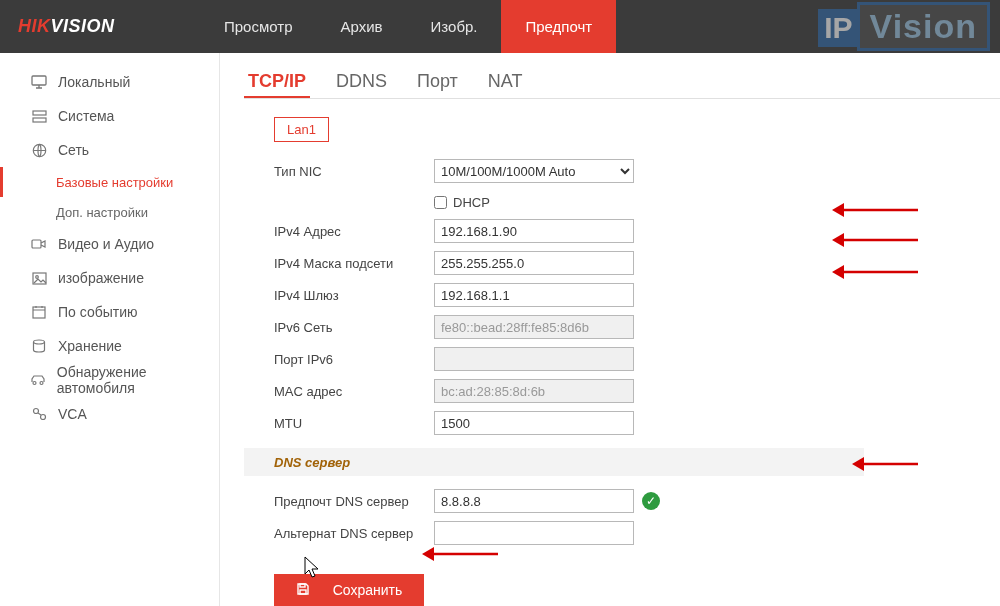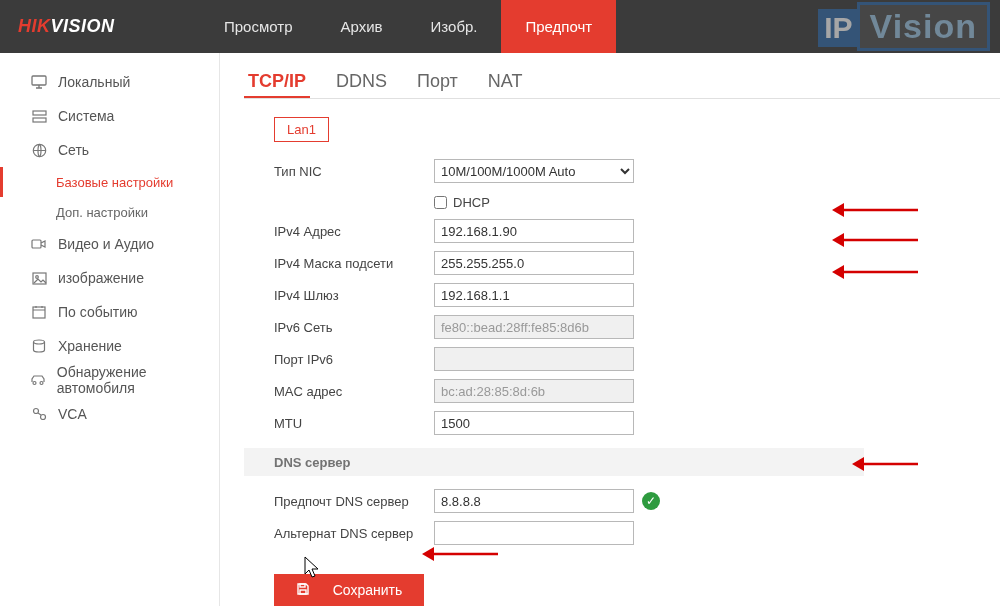--- a/index.html
+++ b/index.html
@@ -65,22 +65,22 @@
     padding: 0 6px; background: #fff; color: #333;
   }
   .row input[disabled] { background: #f0f0f0; color: #999; }
   .row select { padding: 0 2px; }
   .checkbox-row { margin-left: 160px; display: flex; align-items: center; height: 28px; }
   .checkbox-row input { margin-right: 6px; }
   .checkbox-row label { font-size: 13px; color: #444; }
 
   .section-head {
     background: #f3f3f3; height: 28px; display: flex; align-items: center;
-    padding-left: 30px; font-size: 13px; font-weight: bold; color: #737373;
-    margin: 10px 0 10px 0; width: 620px;
+    padding-left: 30px; font-size: 13px; font-weight: bold; color: #a16207;
+    margin: 10px 0 10px 0; width: 620px; font-style: italic;
   }
 
   .save-btn {
     margin: 26px 0 0 30px; width: 150px; height: 32px; background: #e43c2f;
     border: none; color: #fff; font-size: 14px; cursor: pointer;
     display: flex; align-items: center; justify-content: center; gap: 23px;
   }
 
   .arrow { position: absolute; pointer-events: none; }
 

